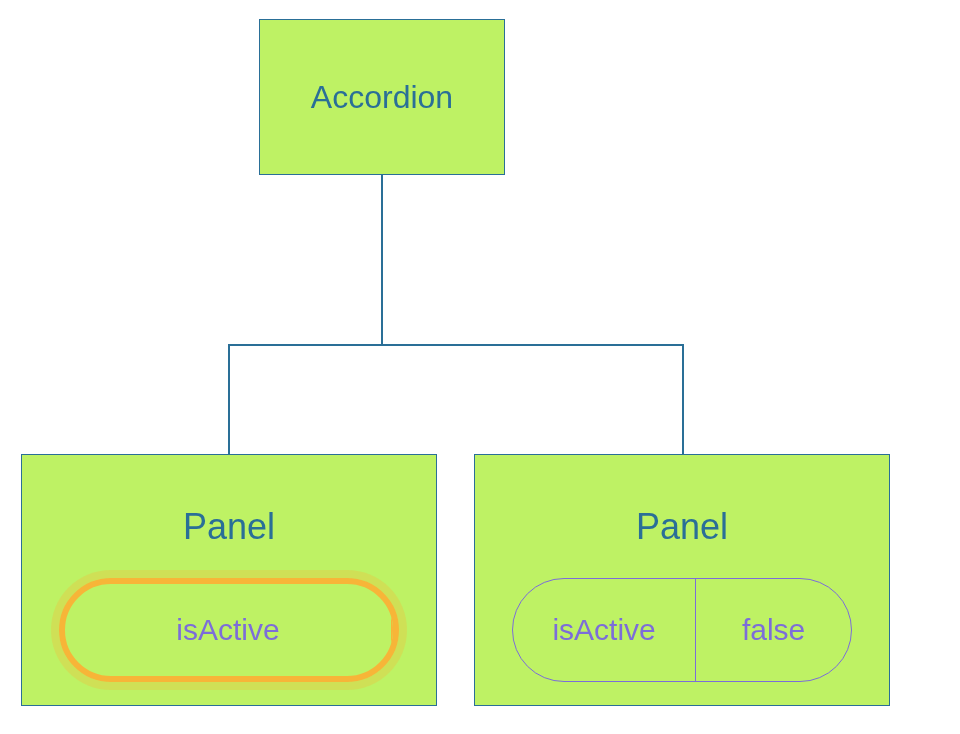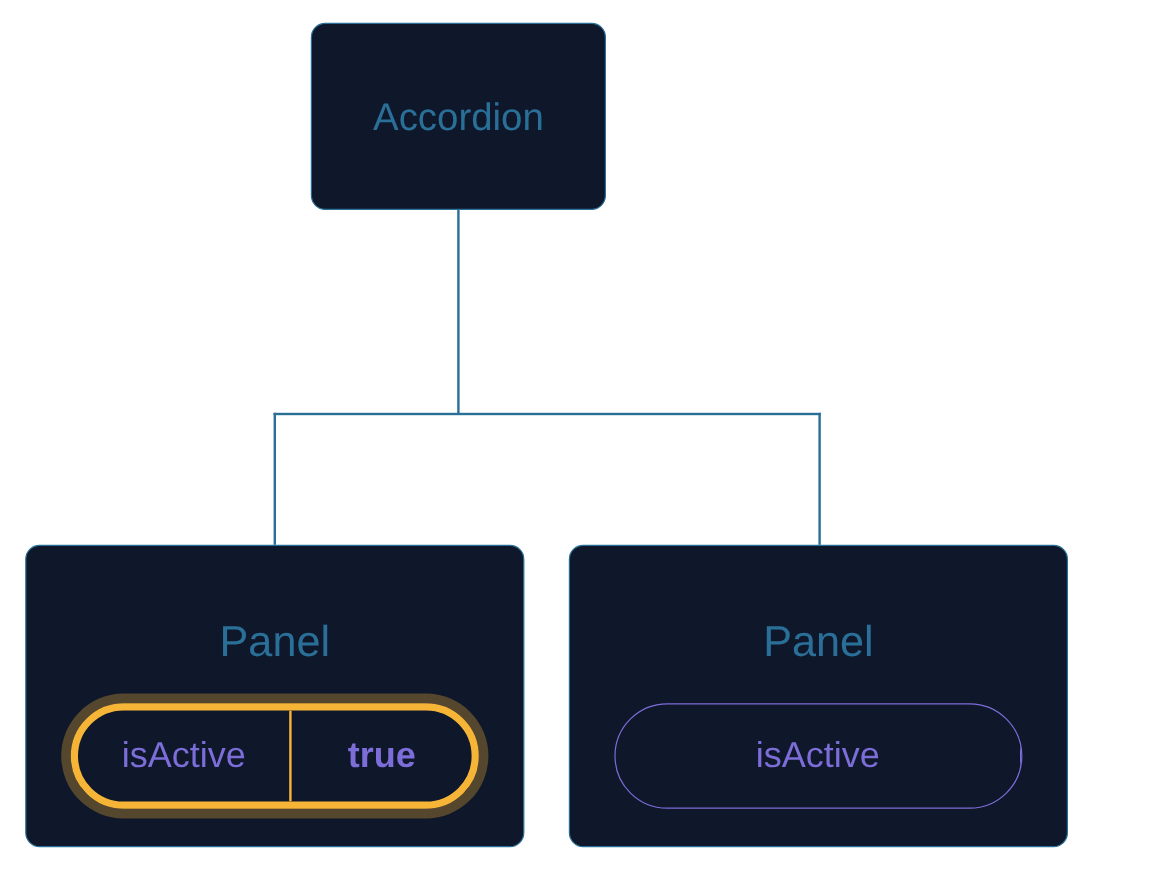--- a/index.html
+++ b/index.html
@@ -11,23 +11,23 @@
     body {
       width: 960px;
       height: 734px;
       background: #ffffff;
       font-family: -apple-system, BlinkMacSystemFont, 'Segoe UI', sans-serif;
       position: relative;
     }
     
     .node-box {
       position: absolute;
-      background: #0f172a;
+      background: #bef264;
       border: 1.5px solid #2a6f97;
-      border-radius: 12px;
+      border-radius: 0;
       display: flex;
       flex-direction: column;
       align-items: center;
       justify-content: center;
     }
     
     .accordion-box {
       left: 259px;
       top: 19px;
       width: 246px;
@@ -61,21 +61,21 @@
       font-size: 36px;
       font-weight: 400;
       margin-bottom: 30px;
     }
     
     .pill {
       display: flex;
       align-items: center;
       border-radius: 200px;
       overflow: hidden;
-      height: 88px;
+      height: 104px;
       width: 340px;
     }
     
     .pill-active {
       border: 6px solid #f7b538;
       box-shadow: 0 0 0 8px rgba(247, 181, 56, 0.3);
       position: relative;
     }
     
     .pill-inactive {
@@ -185,30 +185,30 @@
 <div class="connector-right-down"></div>
 
 <div class="node-box accordion-box">
   <span class="accordion-title">Accordion</span>
 </div>
 
 <div class="node-box panel-box-left">
   <span class="panel-title">Panel</span>
   <div class="pill pill-active">
     <div class="pill-left">isActive</div>
-    <div class="pill-right">true</div>
     <div class="sparkle-container">
       <svg class="sparkle-big" viewBox="0 0 24 24">
         <path d="M12 0 L14.5 9.5 L24 12 L14.5 14.5 L12 24 L9.5 14.5 L0 12 L9.5 9.5 Z"></path>
       </svg>
       <svg class="sparkle-small" viewBox="0 0 24 24">
         <path d="M12 0 L14.5 9.5 L24 12 L14.5 14.5 L12 24 L9.5 14.5 L0 12 L9.5 9.5 Z"></path>
       </svg>
     </div>
   </div>
 </div>
 
 <div class="node-box panel-box-right">
   <span class="panel-title">Panel</span>
   <div class="pill pill-inactive">
     <div class="pill-left">isActive</div>
+    <div class="pill-right">false</div>
   </div>
 </div>
 
 </body></html>

